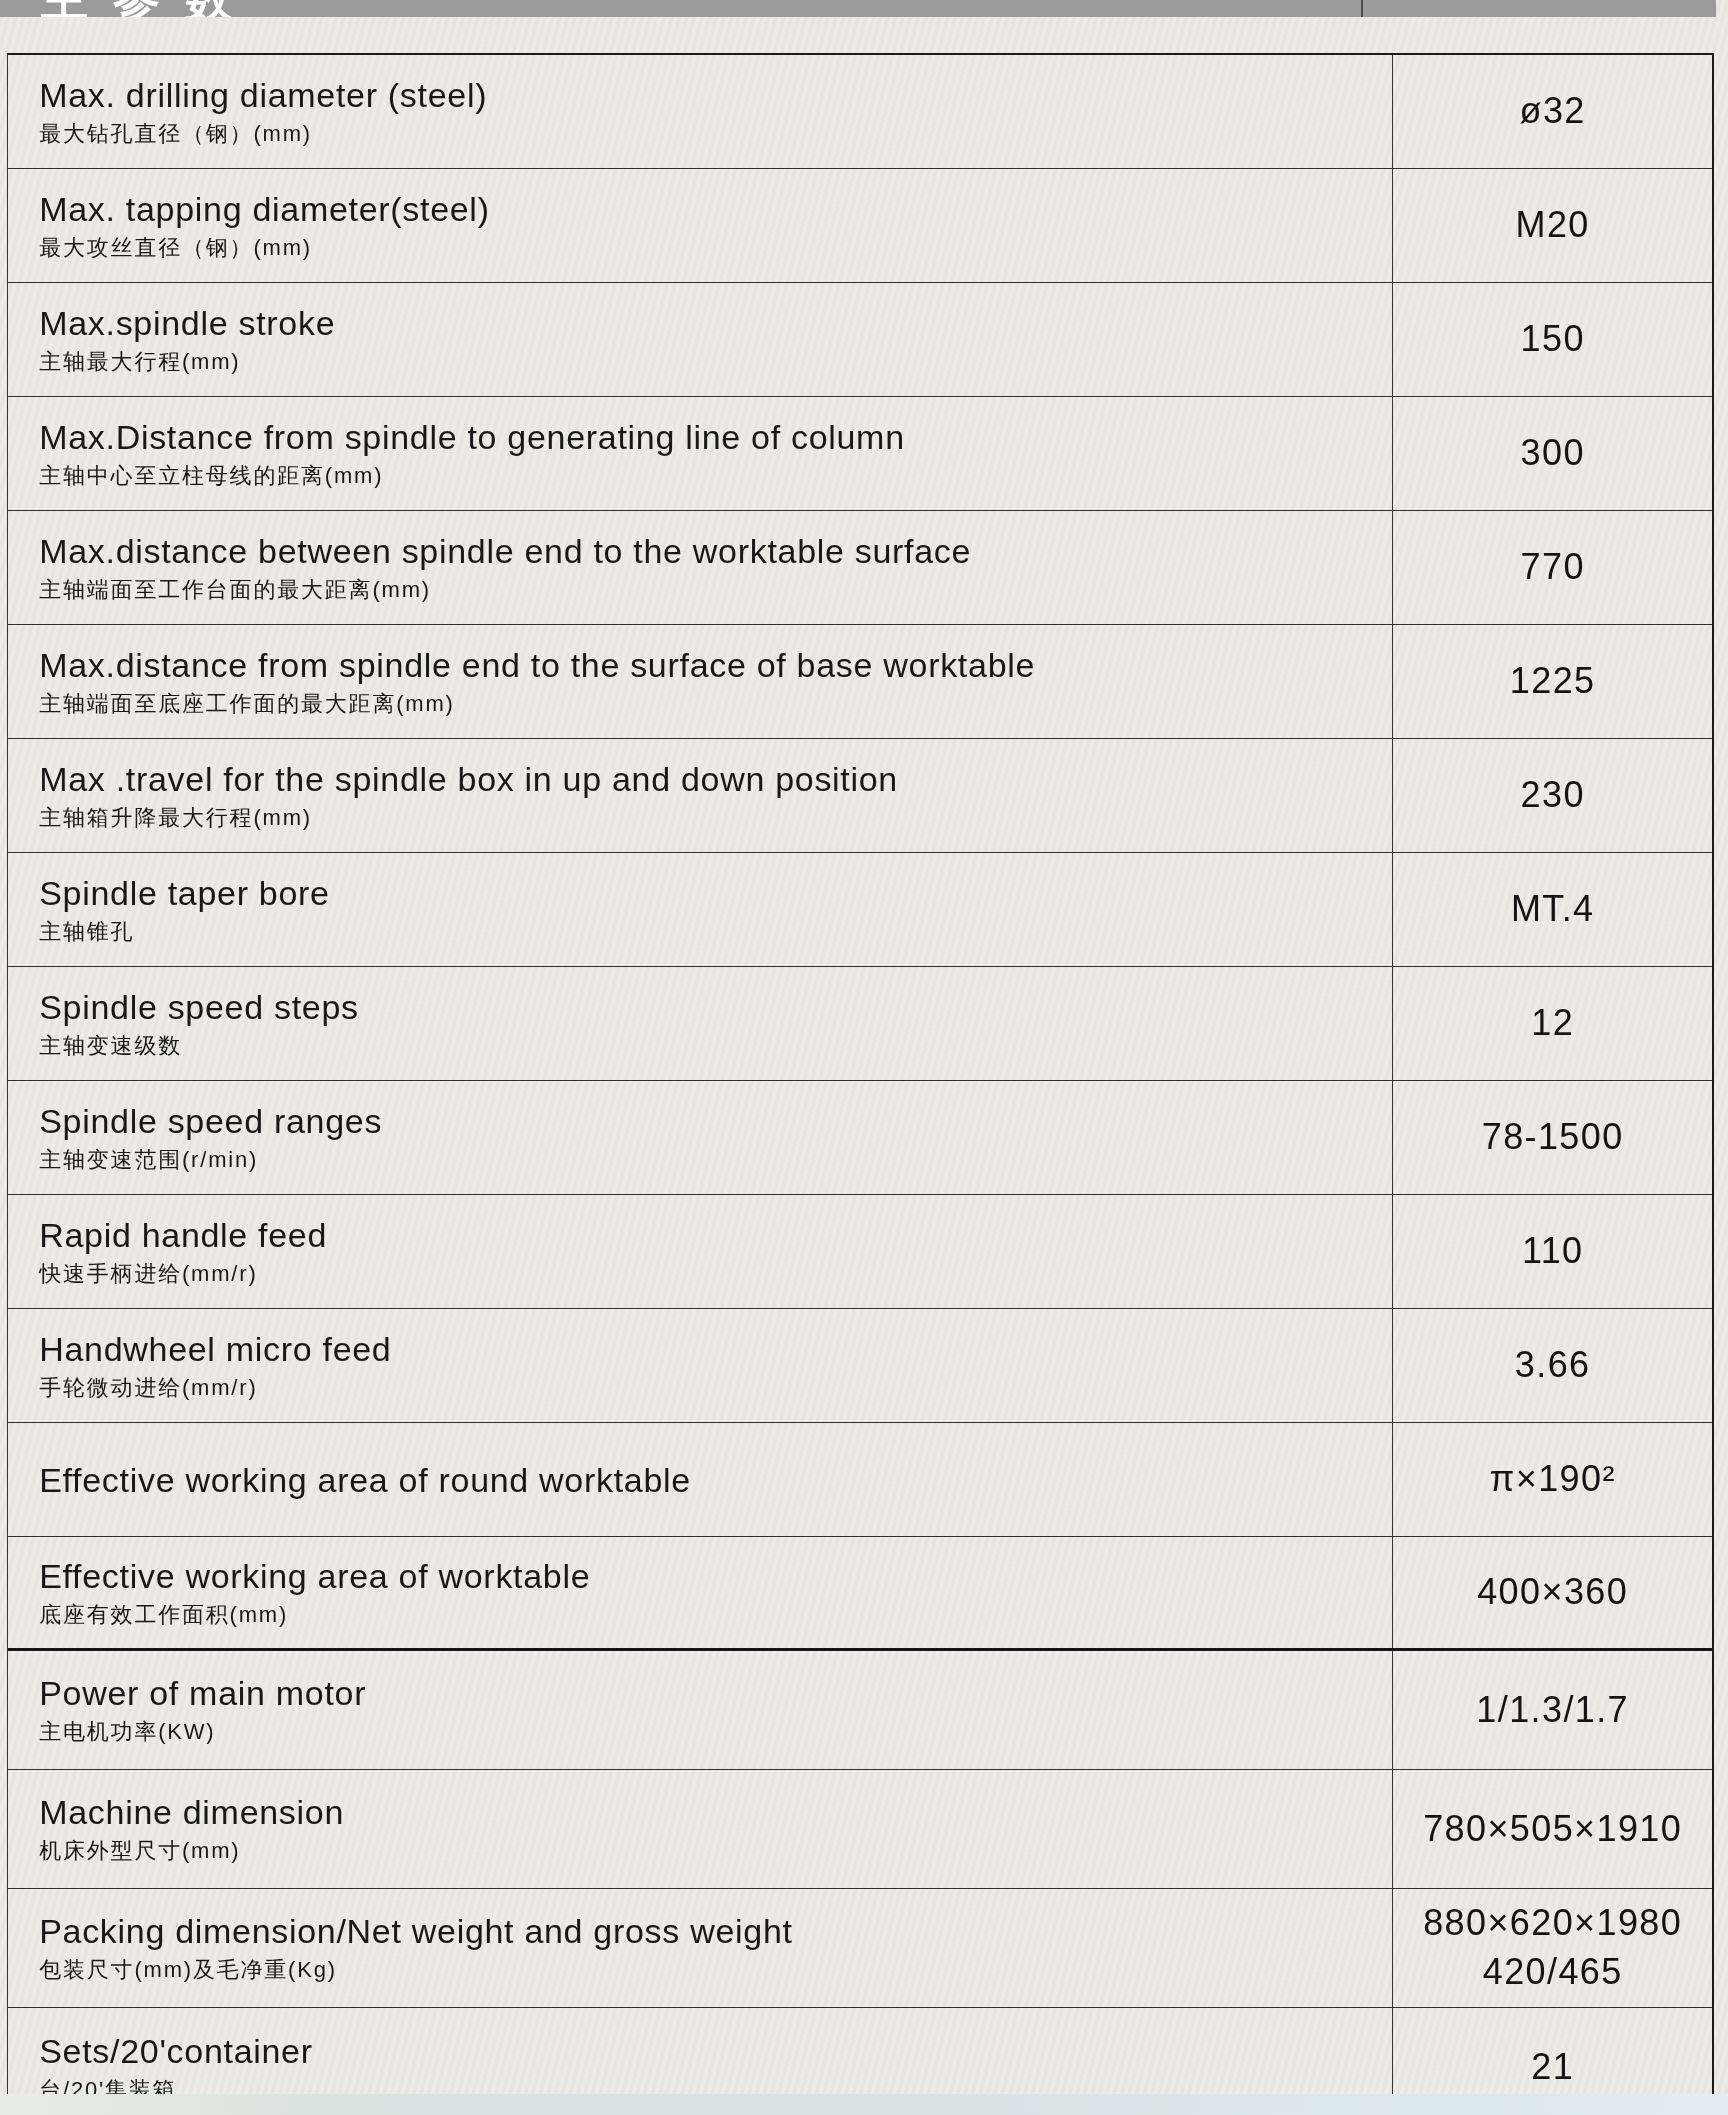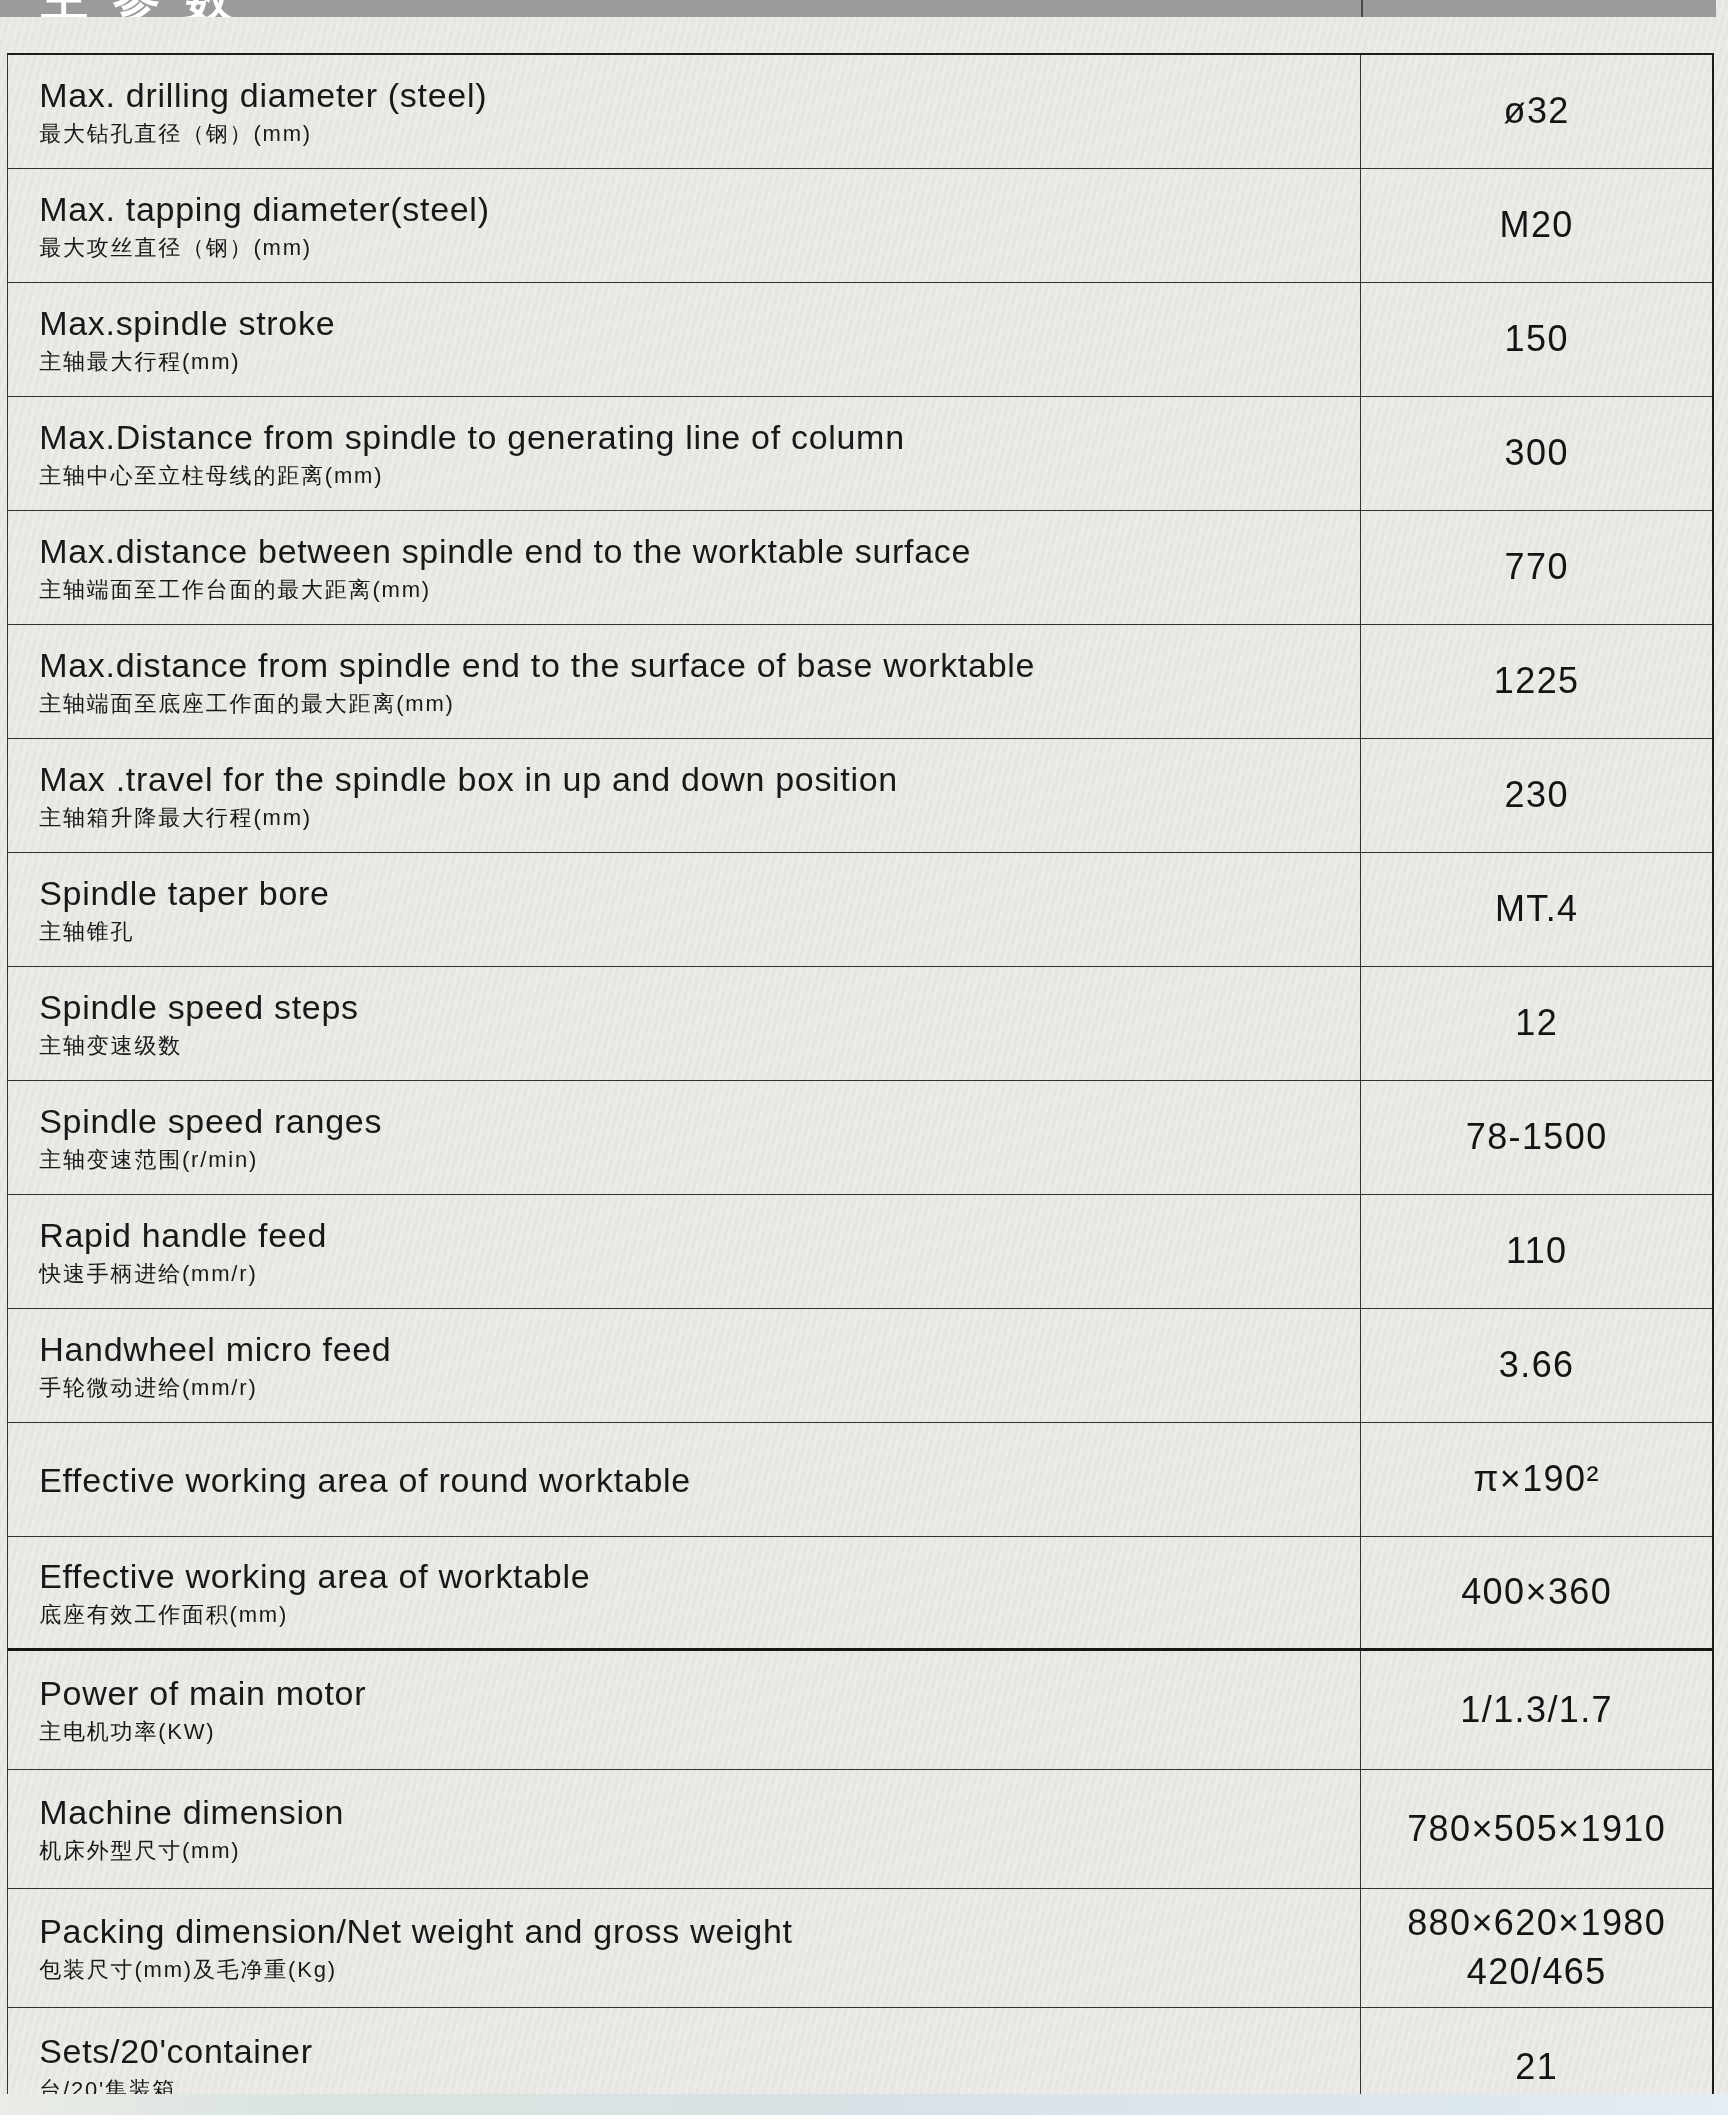--- a/index.html
+++ b/index.html
@@ -81,21 +81,21 @@
     white-space:nowrap;
   }
   .zh{
     font-size:22px;
     color:#181818;
     letter-spacing:1.8px;
     line-height:1.05;
     white-space:nowrap;
   }
   .value-cell{
-    width:352px;
+    width:320px;
     box-sizing:border-box;
     border-left:1.8px solid #343434;
     display:flex;
     flex-direction:column;
     justify-content:center;
     align-items:center;
     font-size:36px;
     color:#141414;
     letter-spacing:1.4px;
     line-height:1.35;

